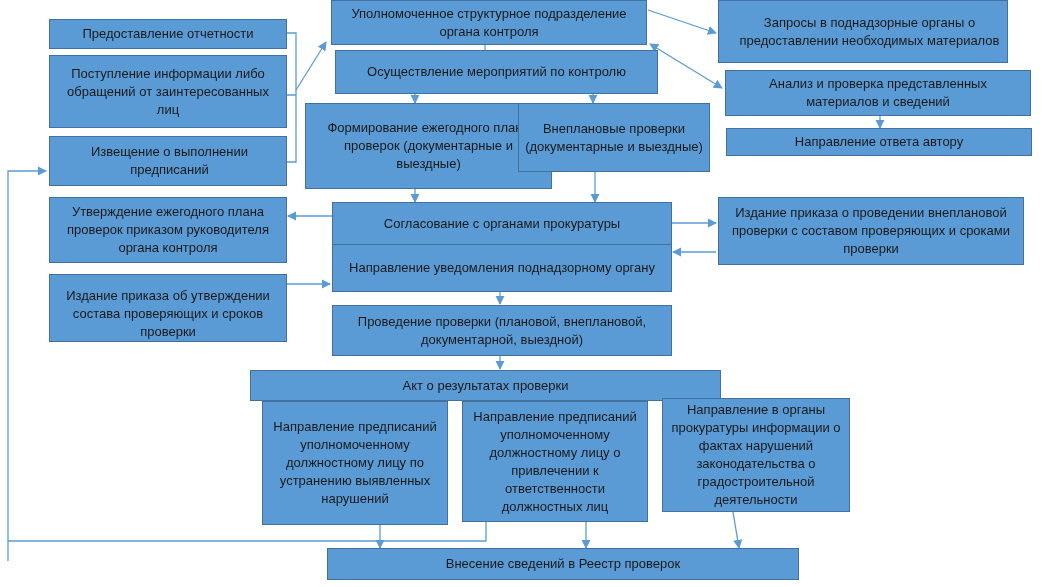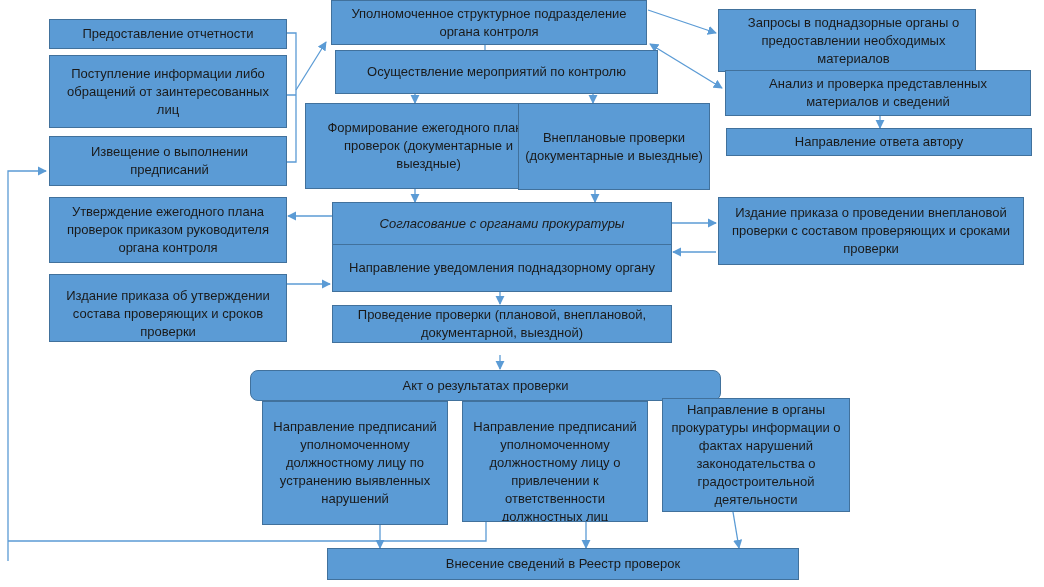--- a/index.html
+++ b/index.html
@@ -2,21 +2,21 @@
 <html><head>
 <meta charset="utf-8">
 <style>
   html, body { margin:0; padding:0; background:#ffffff; }
   body { width:1044px; height:587px; position:relative; overflow:hidden;
          font-family:"Liberation Sans", "DejaVu Sans", sans-serif; }
   .box { position:absolute; background:#5b9bd5; border:1px solid #41719c;
          box-sizing:border-box; color:#1a1a1a; font-size:13px; line-height:18px;
          display:flex; align-items:center; justify-content:center; text-align:center;
          padding:0 6px; overflow:hidden; }
-  .box.top { align-items:flex-start; padding-top:16px; }
+  .box.top { align-items:flex-start; padding-top:6px; }
   svg.links { position:absolute; left:0; top:0; }
   .ln { stroke:#5b9bd5; stroke-width:1.3; fill:none; }
 </style>
 </head>
 <body>
 
 <svg class="links" width="1044" height="587">
   <defs>
     <marker id="ah" viewBox="0 0 10 10" refX="9" refY="5" markerWidth="7" markerHeight="7" orient="auto-start-reverse">
       <path d="M0,0 L10,5 L0,10 z" fill="#5b9bd5"></path>
@@ -57,54 +57,54 @@
   </div>
 <div class="box" style="left:49px;top:55px;width:238px;height:73px;">
     <span>Поступление информации либо обращений от заинтересованных лиц</span>
   </div>
 <div class="box" style="left:49px;top:136px;width:238px;height:50px;padding-left:9px;">
     <span>Извещение о выполнении предписаний</span>
   </div>
 <div class="box" style="left:335px;top:50px;width:323px;height:44px;">
     <span>Осуществление мероприятий по контролю</span>
   </div>
-<div class="box" style="left:718px;top:9px;width:258px;height:63px;padding-left:19px;">
+<div class="box" style="left:718px;top:0;width:290px;height:63px;padding-left:19px;">
     <span>Запросы в поднадзорные органы о предоставлении необходимых материалов</span>
   </div>
 <div class="box" style="left:725px;top:70px;width:306px;height:46px;">
     <span>Анализ и проверка представленных материалов и сведений</span>
   </div>
 <div class="box" style="left:726px;top:128px;width:306px;height:28px;">
     <span>Направление ответа автору</span>
   </div>
 <div class="box" style="left:305px;top:103px;width:247px;height:86px;">
     <span>Формирование ежегодного плана проверок (документарные и выездные)</span>
   </div>
-<div class="box" style="left:518px;top:103px;width:192px;height:87px;">
+<div class="box" style="left:518px;top:103px;width:192px;height:69px;">
     <span>Внеплановые проверки (документарные и выездные)</span>
   </div>
 <div class="box" style="left:49px;top:197px;width:238px;height:66px;">
     <span>Утверждение ежегодного плана проверок приказом руководителя органа контроля</span>
   </div>
-<div class="box" style="left:332px;top:202px;width:340px;height:44px;font-style:italic;">
+<div class="box" style="left:332px;top:202px;width:340px;height:44px;">
     <span>Согласование с органами прокуратуры</span>
   </div>
 <div class="box" style="left:718px;top:197px;width:306px;height:68px;">
     <span>Издание приказа о проведении внеплановой проверки с составом проверяющих и сроками проверки</span>
   </div>
 <div class="box" style="left:332px;top:244px;width:340px;height:48px;">
     <span>Направление уведомления поднадзорному органу</span>
   </div>
 <div class="box" style="left:49px;top:274px;width:238px;height:68px;align-items:flex-end;">
     <span>Издание приказа об утверждении состава проверяющих и сроков проверки</span>
   </div>
-<div class="box" style="left:332px;top:305px;width:340px;height:38px;">
+<div class="box" style="left:332px;top:305px;width:340px;height:51px;">
     <span>Проведение проверки (плановой, внеплановой, документарной, выездной)</span>
   </div>
-<div class="box" style="left:250px;top:370px;width:471px;height:31px;border-radius:8px;">
+<div class="box" style="left:250px;top:370px;width:471px;height:31px;">
     <span>Акт о результатах проверки</span>
   </div>
 <div class="box" style="left:262px;top:401px;width:186px;height:124px;">
     <span>Направление предписаний уполномоченному должностному лицу по устранению выявленных нарушений</span>
   </div>
 <div class="box top" style="left:462px;top:401px;width:186px;height:121px;">
     <span>Направление предписаний уполномоченному должностному лицу о привлечении к ответственности должностных лиц</span>
   </div>
 <div class="box" style="left:662px;top:398px;width:188px;height:114px;">
     <span>Направление в органы прокуратуры информации о фактах нарушений законодательства о градостроительной деятельности</span>

